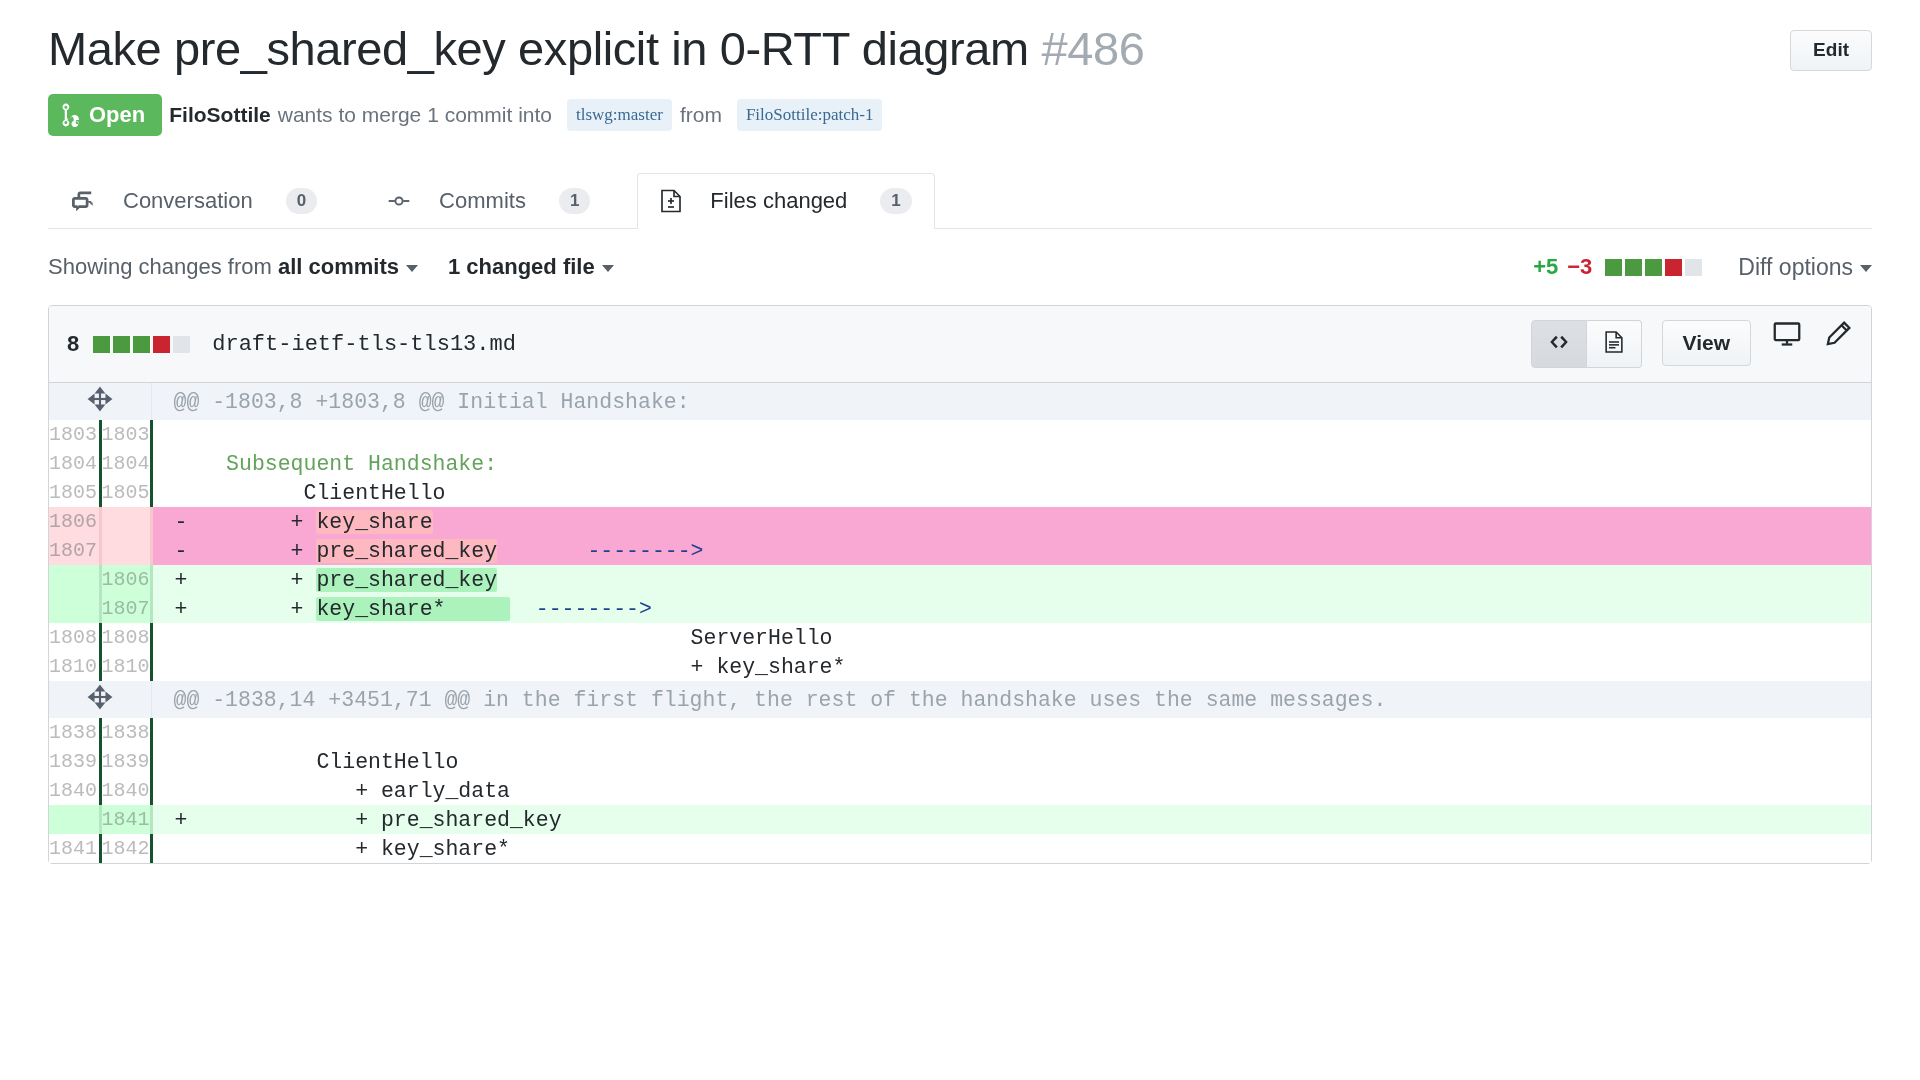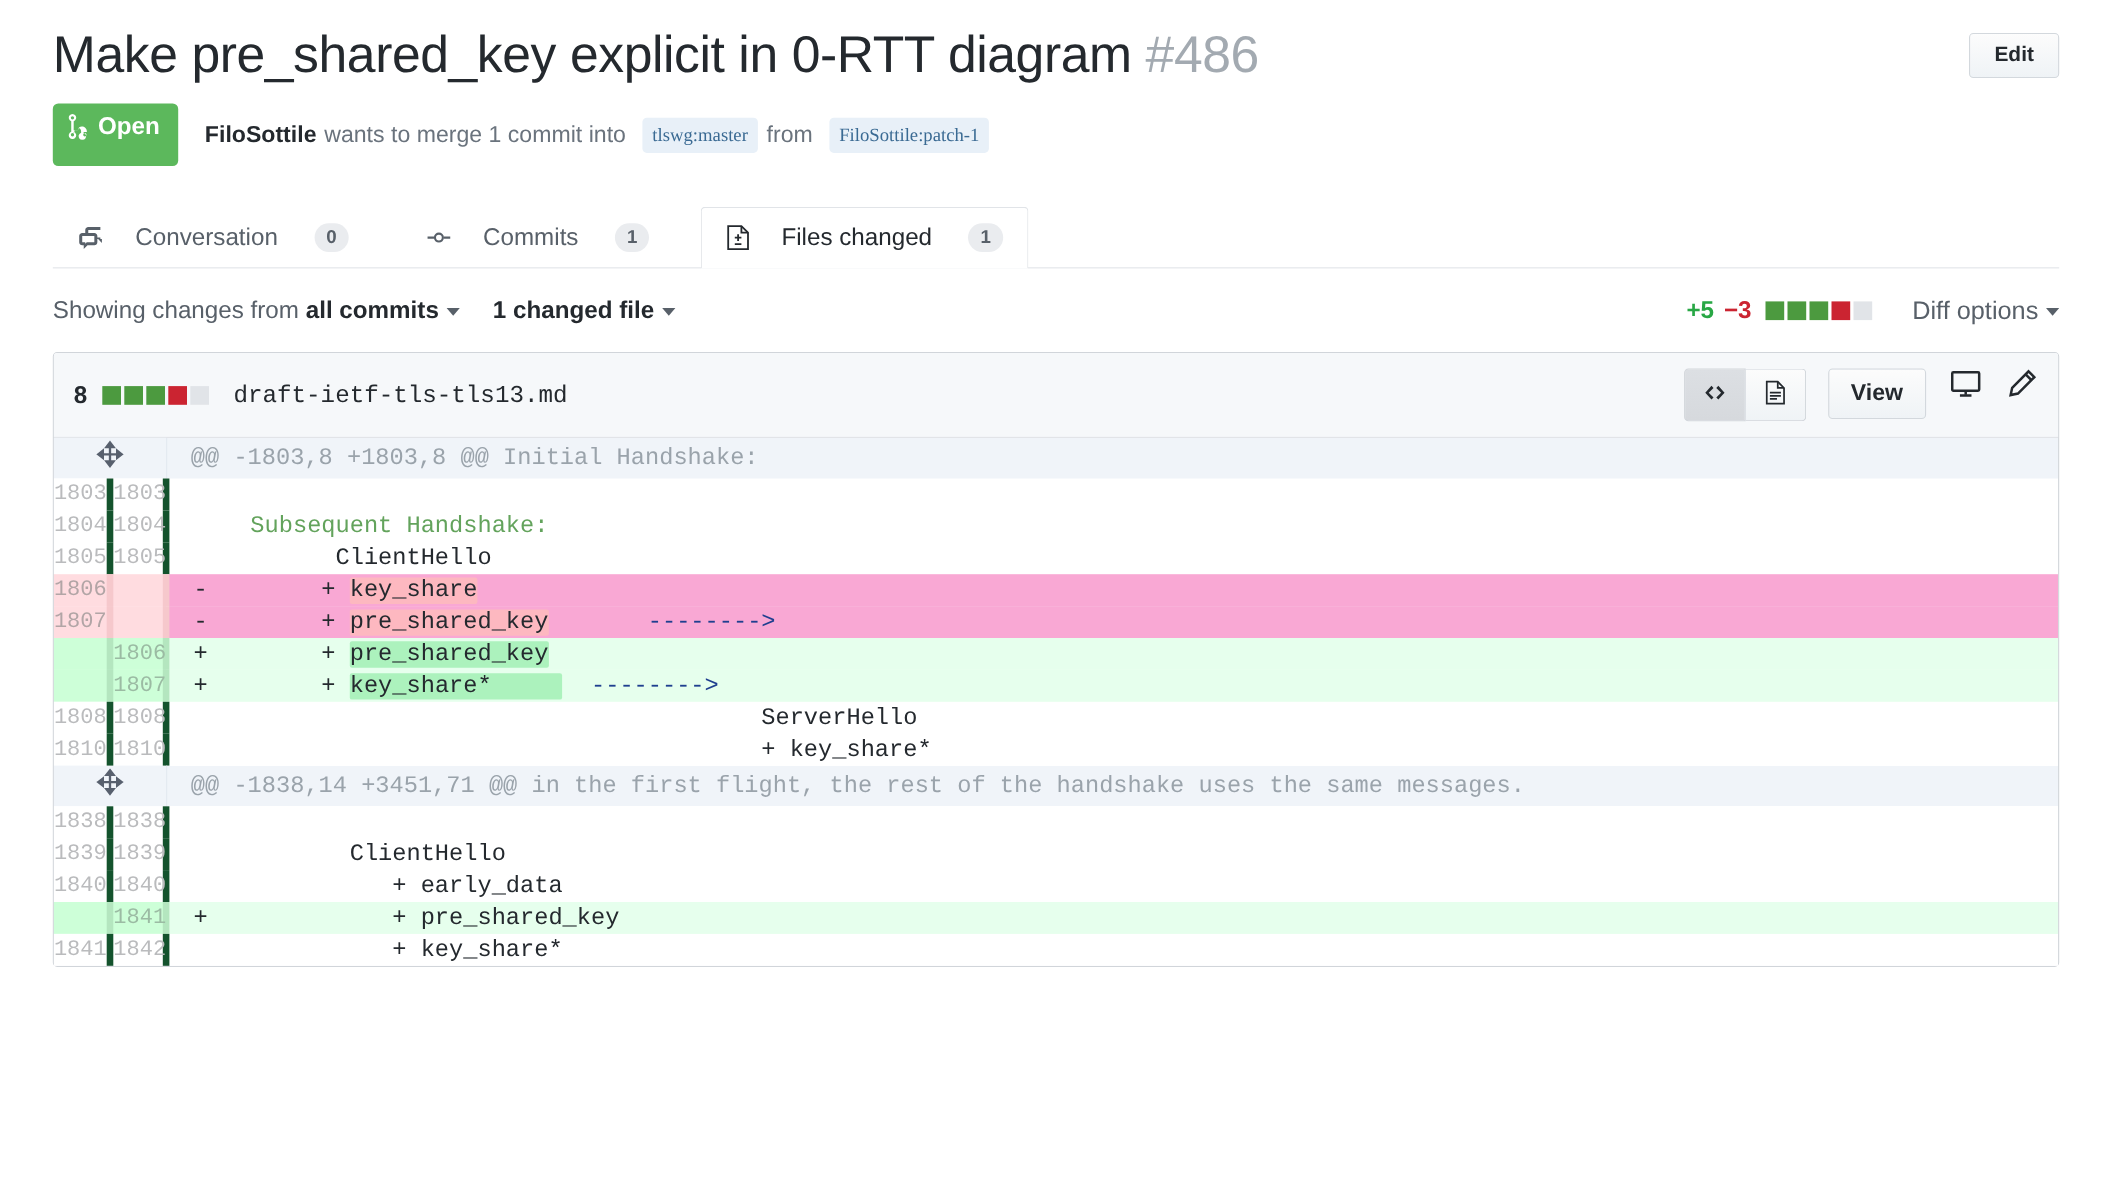--- a/index.html
+++ b/index.html
@@ -52,25 +52,25 @@
   }
   .state-badge {
     display: inline-flex;
     align-items: center;
     gap: 8px;
     background: #5cb85c;
     color: #ffffff;
     font-size: 22px;
     font-weight: bold;
     border-radius: 5px;
-    padding: 9px 17px 24px 14px;
+    padding: 9px 17px 9px 14px;
     line-height: 1;
   }
   .state-badge svg { display:block; }
-  .meta-text { margin-left: 24px; display: flex; align-items: center; flex-wrap: nowrap; }
+  .meta-text { margin-left: 7px; display: flex; align-items: center; flex-wrap: nowrap; }
   .meta-strong { color: #24292e; font-weight: bold; }
   .meta-word { margin: 0 7px 0 0; }
   .branch-chip {
     font-family: Liberation Serif, serif;
     font-size: 17px;
     background: #e8f0f8;
     color: #3a6a93;
     border-radius: 4px;
     padding: 6px 9px;
     margin: 0 8px;
@@ -211,21 +211,21 @@
     font-size: 21.5px;
     table-layout: fixed;
   }
   table.diff td { padding: 0; vertical-align: middle; }
   .num {
     width: 102px;
     padding-right: 18px !important;
     color: #babbbd;
     font-size: 20px;
     user-select: none;
-    border-right: 6px solid #14532d;
+    border-right: 3px solid #14532d;
     box-sizing: border-box;
   }
   tr.line { height: 29px; }
   tr.hunk { height: 37px; }
   tr.hunk td.num {
     background: #f0f4f9;
     border-right: 1px solid #e1e8f0;
     text-align: center;
     padding-right: 0 !important;
     color: #5a6672;

